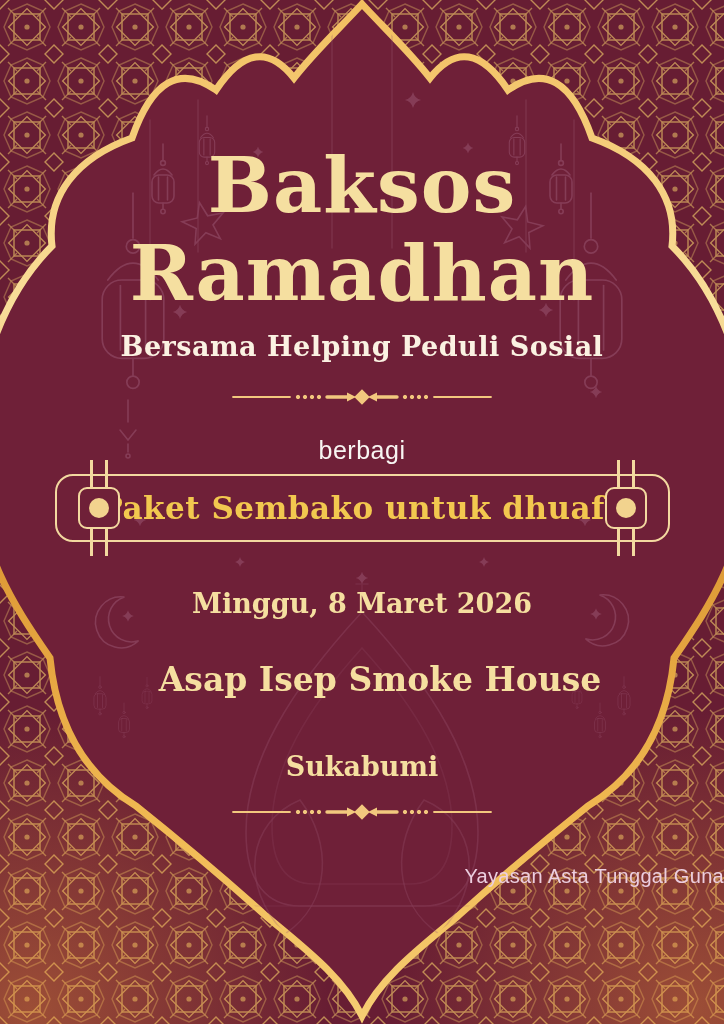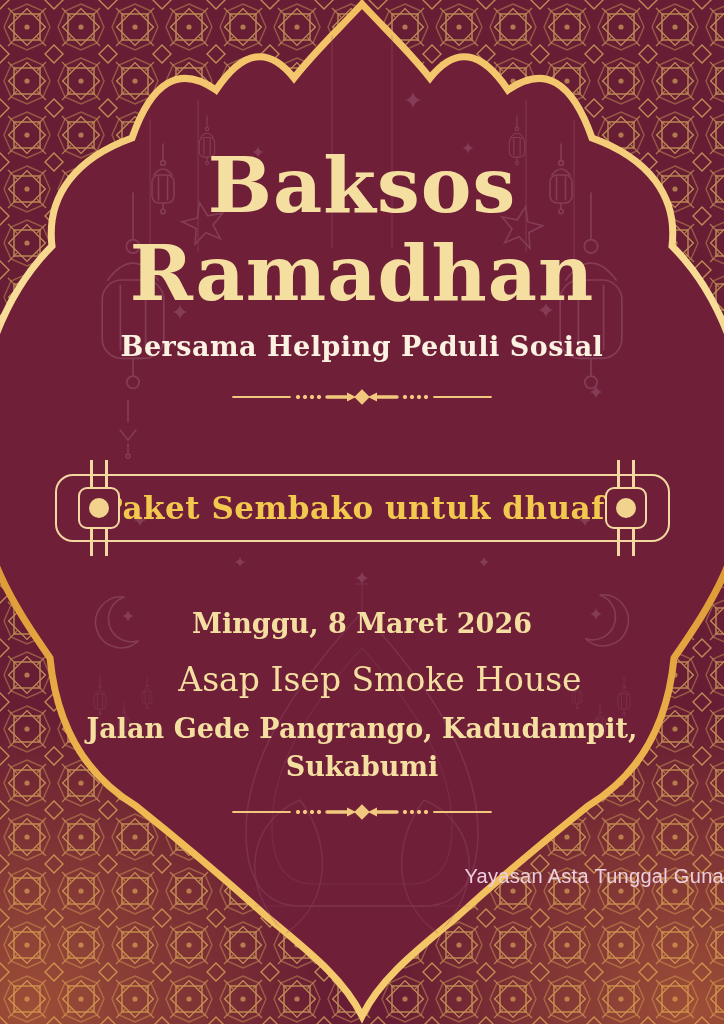--- a/index.html
+++ b/index.html
@@ -37,22 +37,22 @@
   .end-ornament.right{right:12px;}
   .vline{position:absolute;top:0;bottom:0;width:2.5px;background:#F3D9A0;}
   .v1{left:21px;}
   .v2{left:36px;}
   .osquare{
     position:absolute;left:50%;top:50%;transform:translate(-50%,-50%);
     width:38px;height:38px;border:2.5px solid #F3D9A0;border-radius:9px;
     background:#6F2038;display:flex;align-items:center;justify-content:center;
   }
   .ocircle{width:20px;height:20px;border-radius:50%;background:#F2D38E;}
-  .date{top:610px;font-size:27px;font-weight:700;}
-  .venue{top:663px;font-size:33px;font-weight:400;padding-left:36px;}
+  .date{top:590px;font-size:27px;font-weight:700;}
+  .venue{top:663px;font-size:33px;font-weight:700;padding-left:36px;}
   .addr1{top:715px;font-size:27px;font-weight:700;}
   .addr2{top:753px;font-size:27px;font-weight:700;}
   .organizer{top:866px;font-family:"Liberation Sans",sans-serif;font-size:20px;font-weight:400;color:#ECCEDF;letter-spacing:.3px;text-align:right;}
 </style>
 </head>
 <body>
 
 <div class="poster">
 
   <svg class="bg" viewBox="0 0 724 1024" aria-hidden="true">
@@ -199,20 +199,21 @@
       <polygon points="147,6.6 138,11 147,15.4" stroke="none"></polygon>
       <line x1="147" y1="11" x2="167" y2="11" stroke-width="3.4" stroke-linecap="round"></line>
       <circle cx="175" cy="11" r="1.7"></circle>
         <circle cx="182" cy="11" r="1.7"></circle>
         <circle cx="189" cy="11" r="1.7"></circle>
         <circle cx="196" cy="11" r="1.7"></circle>
       <line x1="204" y1="11" x2="261" y2="11" stroke-width="1.8" stroke-linecap="round"></line>
     </g>
   </svg>
 
+  <div class="layer intro">berbagi</div>
 
   <div class="package-box">
     <div class="end-ornament left">
       <i class="vline v1"></i>
         <i class="vline v2"></i>
       <span class="osquare">
           <b class="ocircle"></b>
         </span>
     </div>
     <span class="package-text">Paket Sembako untuk dhuafa</span>
@@ -220,21 +221,20 @@
       <i class="vline v1"></i>
         <i class="vline v2"></i>
       <span class="osquare">
           <b class="ocircle"></b>
         </span>
     </div>
   </div>
 
   <div class="layer date">Minggu, 8 Maret 2026</div>
   <div class="layer venue">Asap Isep Smoke House</div>
-  <div class="layer addr1">Jalan Gede Pangrango, Kadudampit,</div>
   <div class="layer addr2">Sukabumi</div>
 
   <svg class="divider d2" width="264" height="22" viewBox="0 0 264 22" aria-hidden="true">
     <g stroke="#F2C87E" fill="#F2C87E">
       <line x1="3" y1="11" x2="60" y2="11" stroke-width="1.8" stroke-linecap="round"></line>
       <circle cx="68" cy="11" r="1.7"></circle>
         <circle cx="75" cy="11" r="1.7"></circle>
         <circle cx="82" cy="11" r="1.7"></circle>
         <circle cx="89" cy="11" r="1.7"></circle>
       <line x1="97" y1="11" x2="117" y2="11" stroke-width="3.4" stroke-linecap="round"></line>

